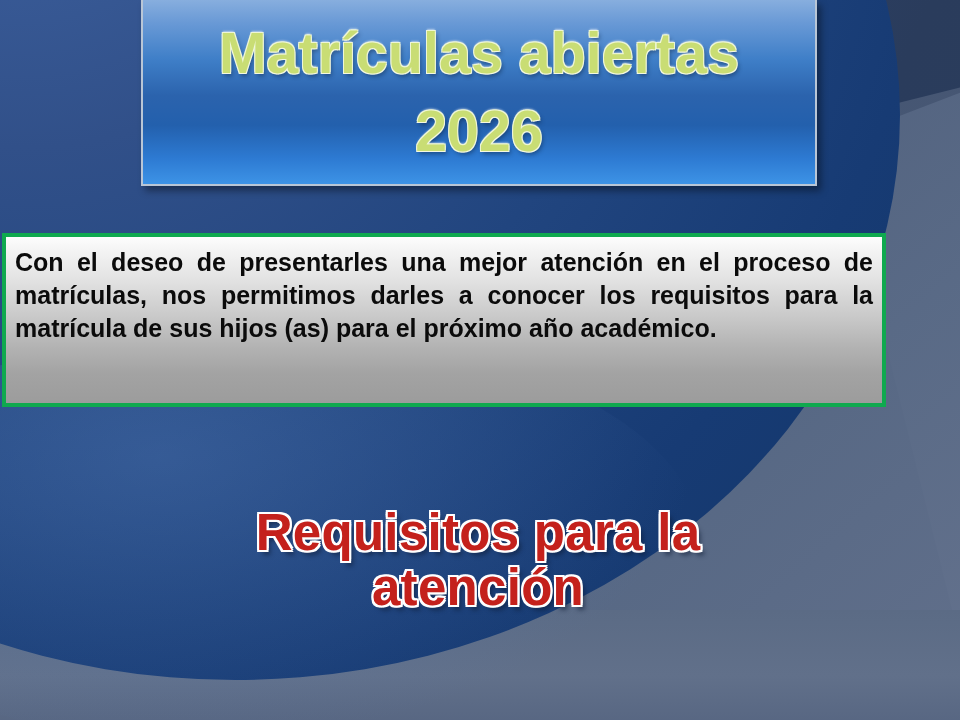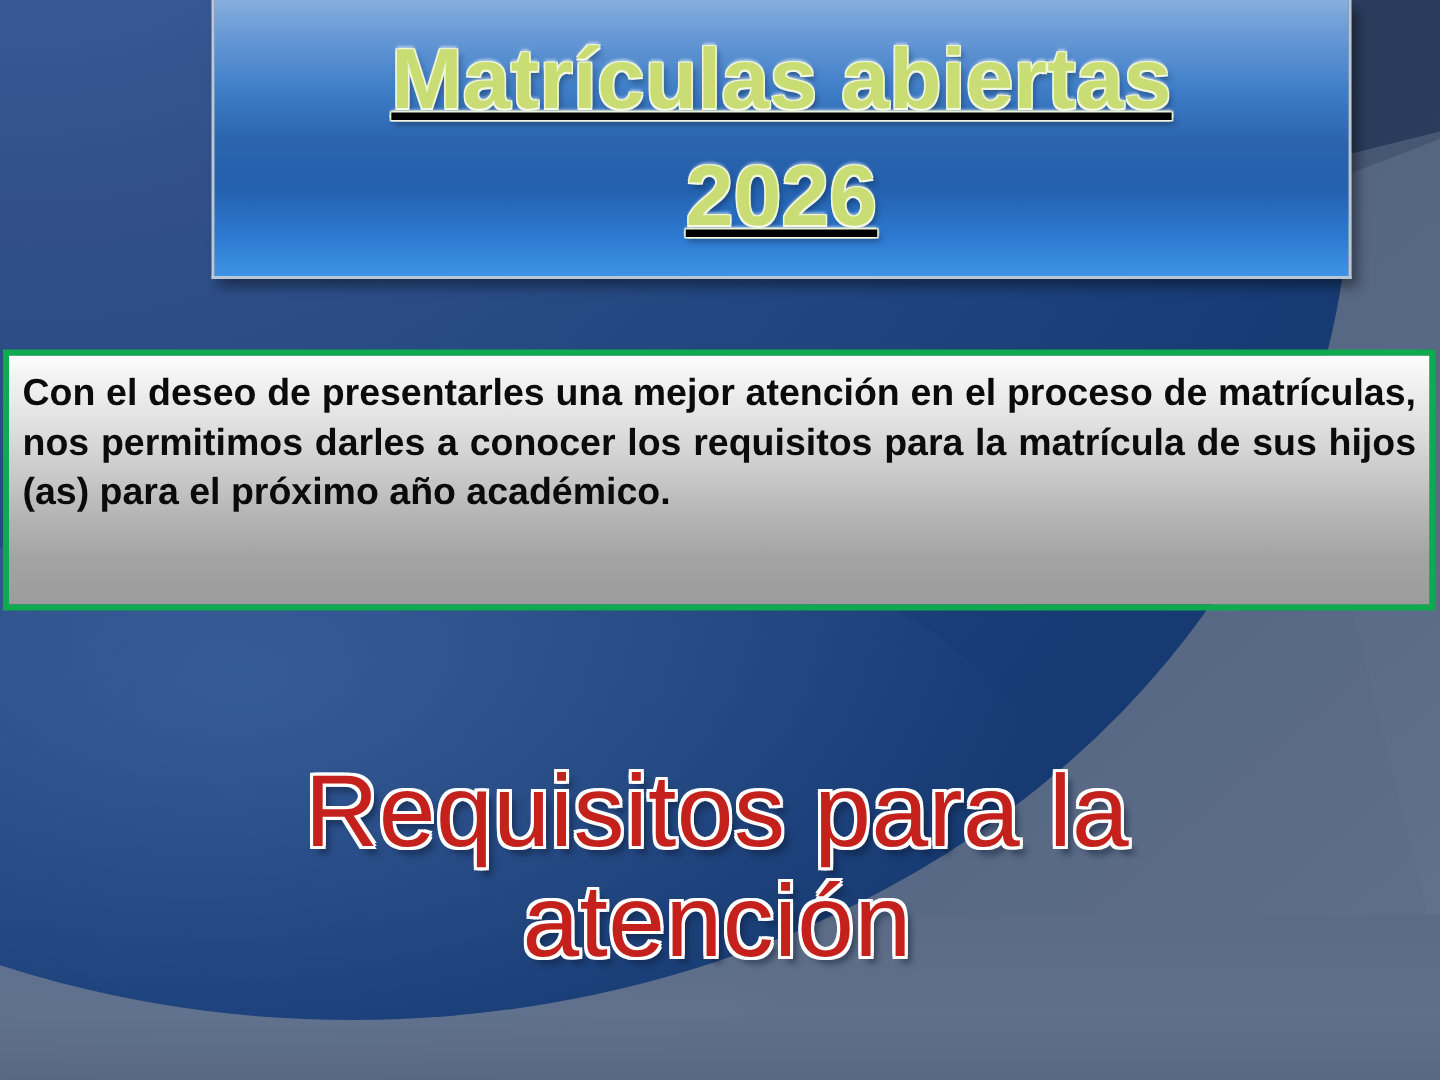--- a/index.html
+++ b/index.html
@@ -106,39 +106,38 @@
     height: 420px;
     border-radius: 50%;
     background: radial-gradient(ellipse at 40% 30%, rgba(95,135,195,.34) 0%, rgba(95,135,195,0) 70%);
   }
 
   
   #title-box {
     position: absolute;
     left: 141px;
     top: 0px;
-    width: 760px;
+    width: 676px;
     height: 186px;
     box-sizing: border-box;
     border: 2px solid #b9c6d6;
     border-top: none;
     background: linear-gradient(180deg,
                  #87aede 0%,
                  #6a9ad6 12%,
                  #3f7fc8 32%,
                  #2b63ad 52%,
                  #2360ad 68%,
                  #2d7ad2 86%,
                  #3d93e6 100%);
     box-shadow: 4px 5px 7px rgba(0,0,0,.38);
     display: flex;
     flex-direction: column;
     align-items: center;
     justify-content: center;
-    text-decoration: underline;
   }
 
   .title-line {
     font-size: 57px;
     font-weight: bold;
     line-height: 1.02;
     color: #c9dd74;
     letter-spacing: .2px;
     text-align: center;
     white-space: nowrap;
@@ -150,21 +149,21 @@
         0   -2px 2px rgba(255,255,255,.55),
         2px  3px 4px rgba(10,30,60,.45);
   }
   .title-line.line2 { margin-top: 20px; }
 
   
   #body-box {
     position: absolute;
     left: 2px;
     top: 233px;
-    width: 955px;
+    width: 884px;
     height: 174px;
     box-sizing: border-box;
     border: 4px solid #0fa94f;
     background: linear-gradient(180deg,
                  #fdfdfd 0%,
                  #f4f4f4 8%,
                  #e2e2e2 26%,
                  #c9c9c9 48%,
                  #b3b3b3 66%,
                  #a3a3a3 82%,
@@ -186,22 +185,22 @@
     letter-spacing: 0px;
   }
 
   
   #subtitle {
     position: absolute;
     left: 78px;
     top: 505px;
     width: 800px;
     text-align: center;
-    font-size: 68px;
-    font-weight: normal;
+    font-size: 51px;
+    font-weight: bold;
     line-height: 1.08;
     color: #c4211c;
     letter-spacing: .3px;
     text-shadow:
       -2px -2px 0 #ffffff,
        2px -2px 0 #ffffff,
       -2px  2px 0 #ffffff,
        2px  2px 0 #ffffff,
       -2px  0   0 #ffffff,
        2px  0   0 #ffffff,

